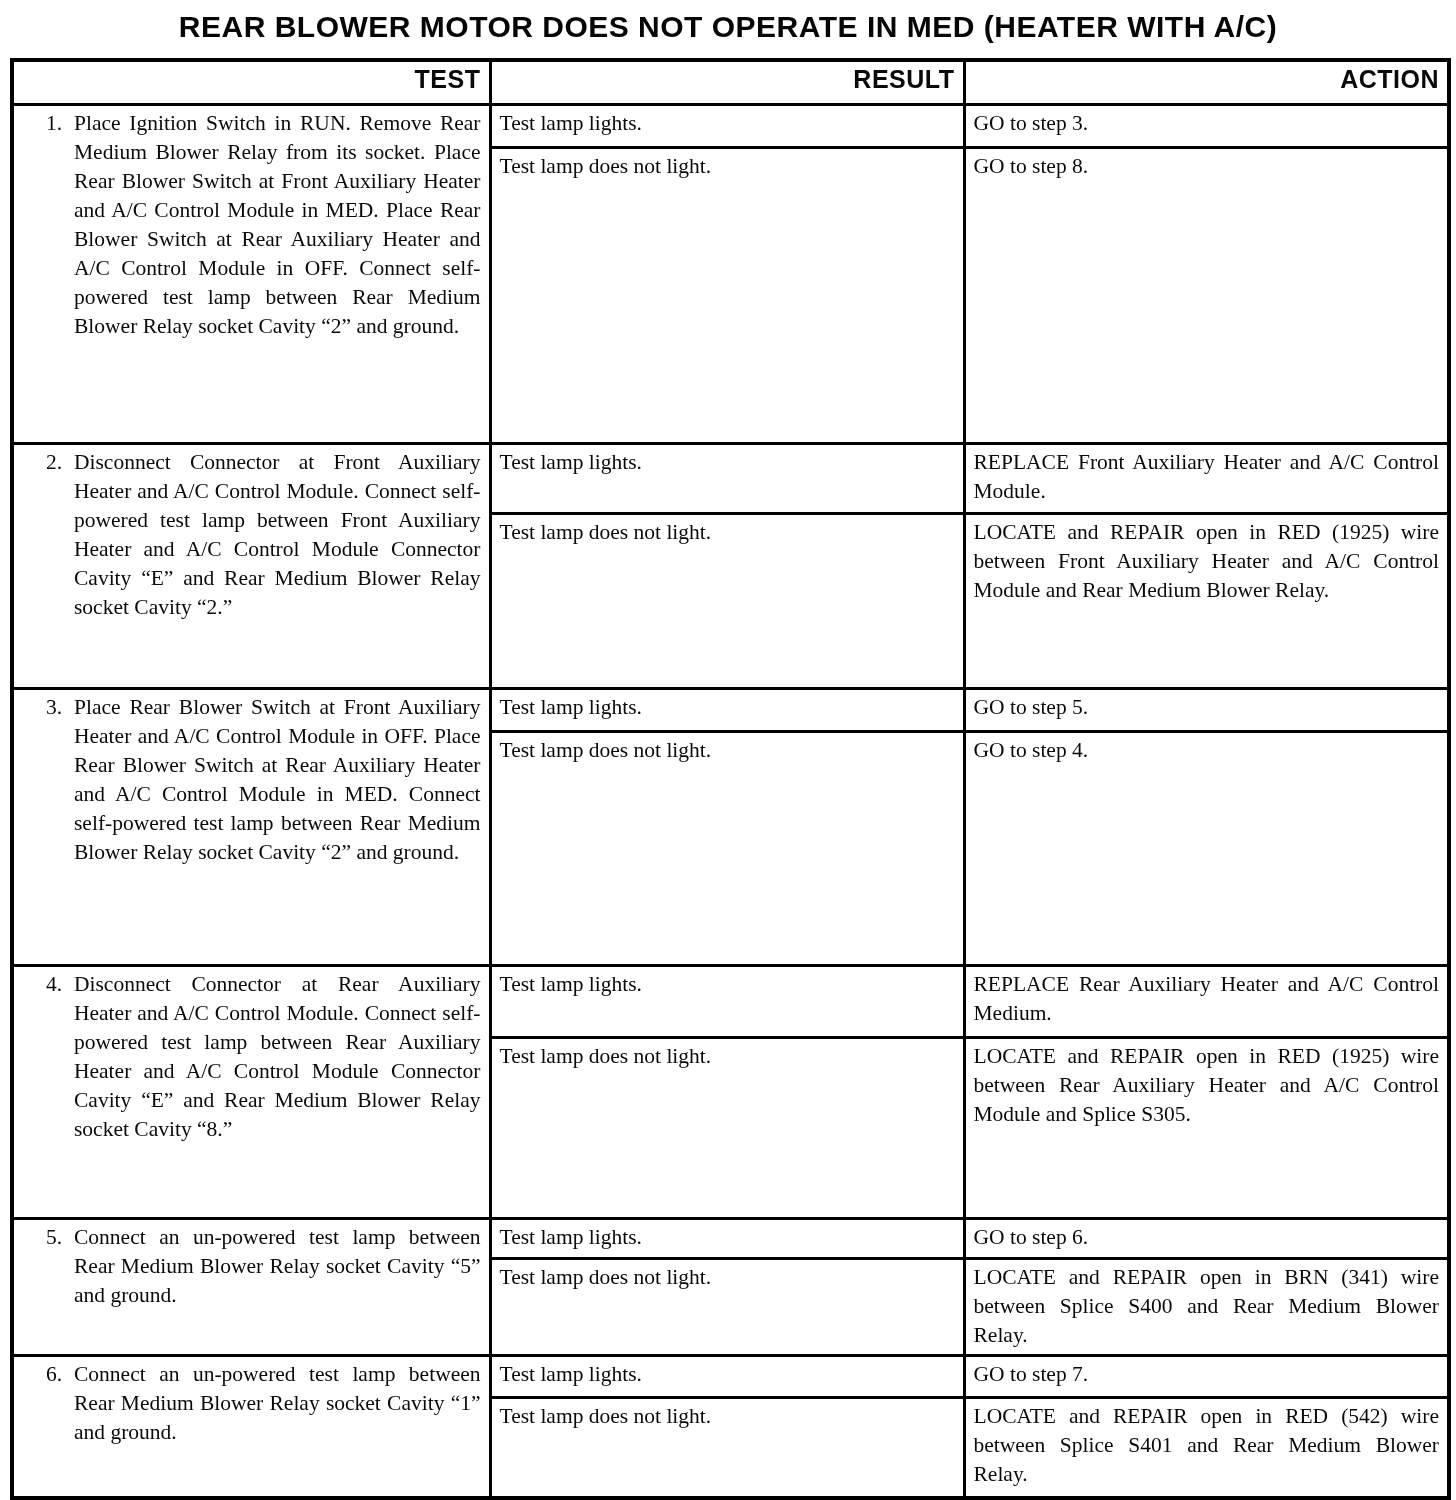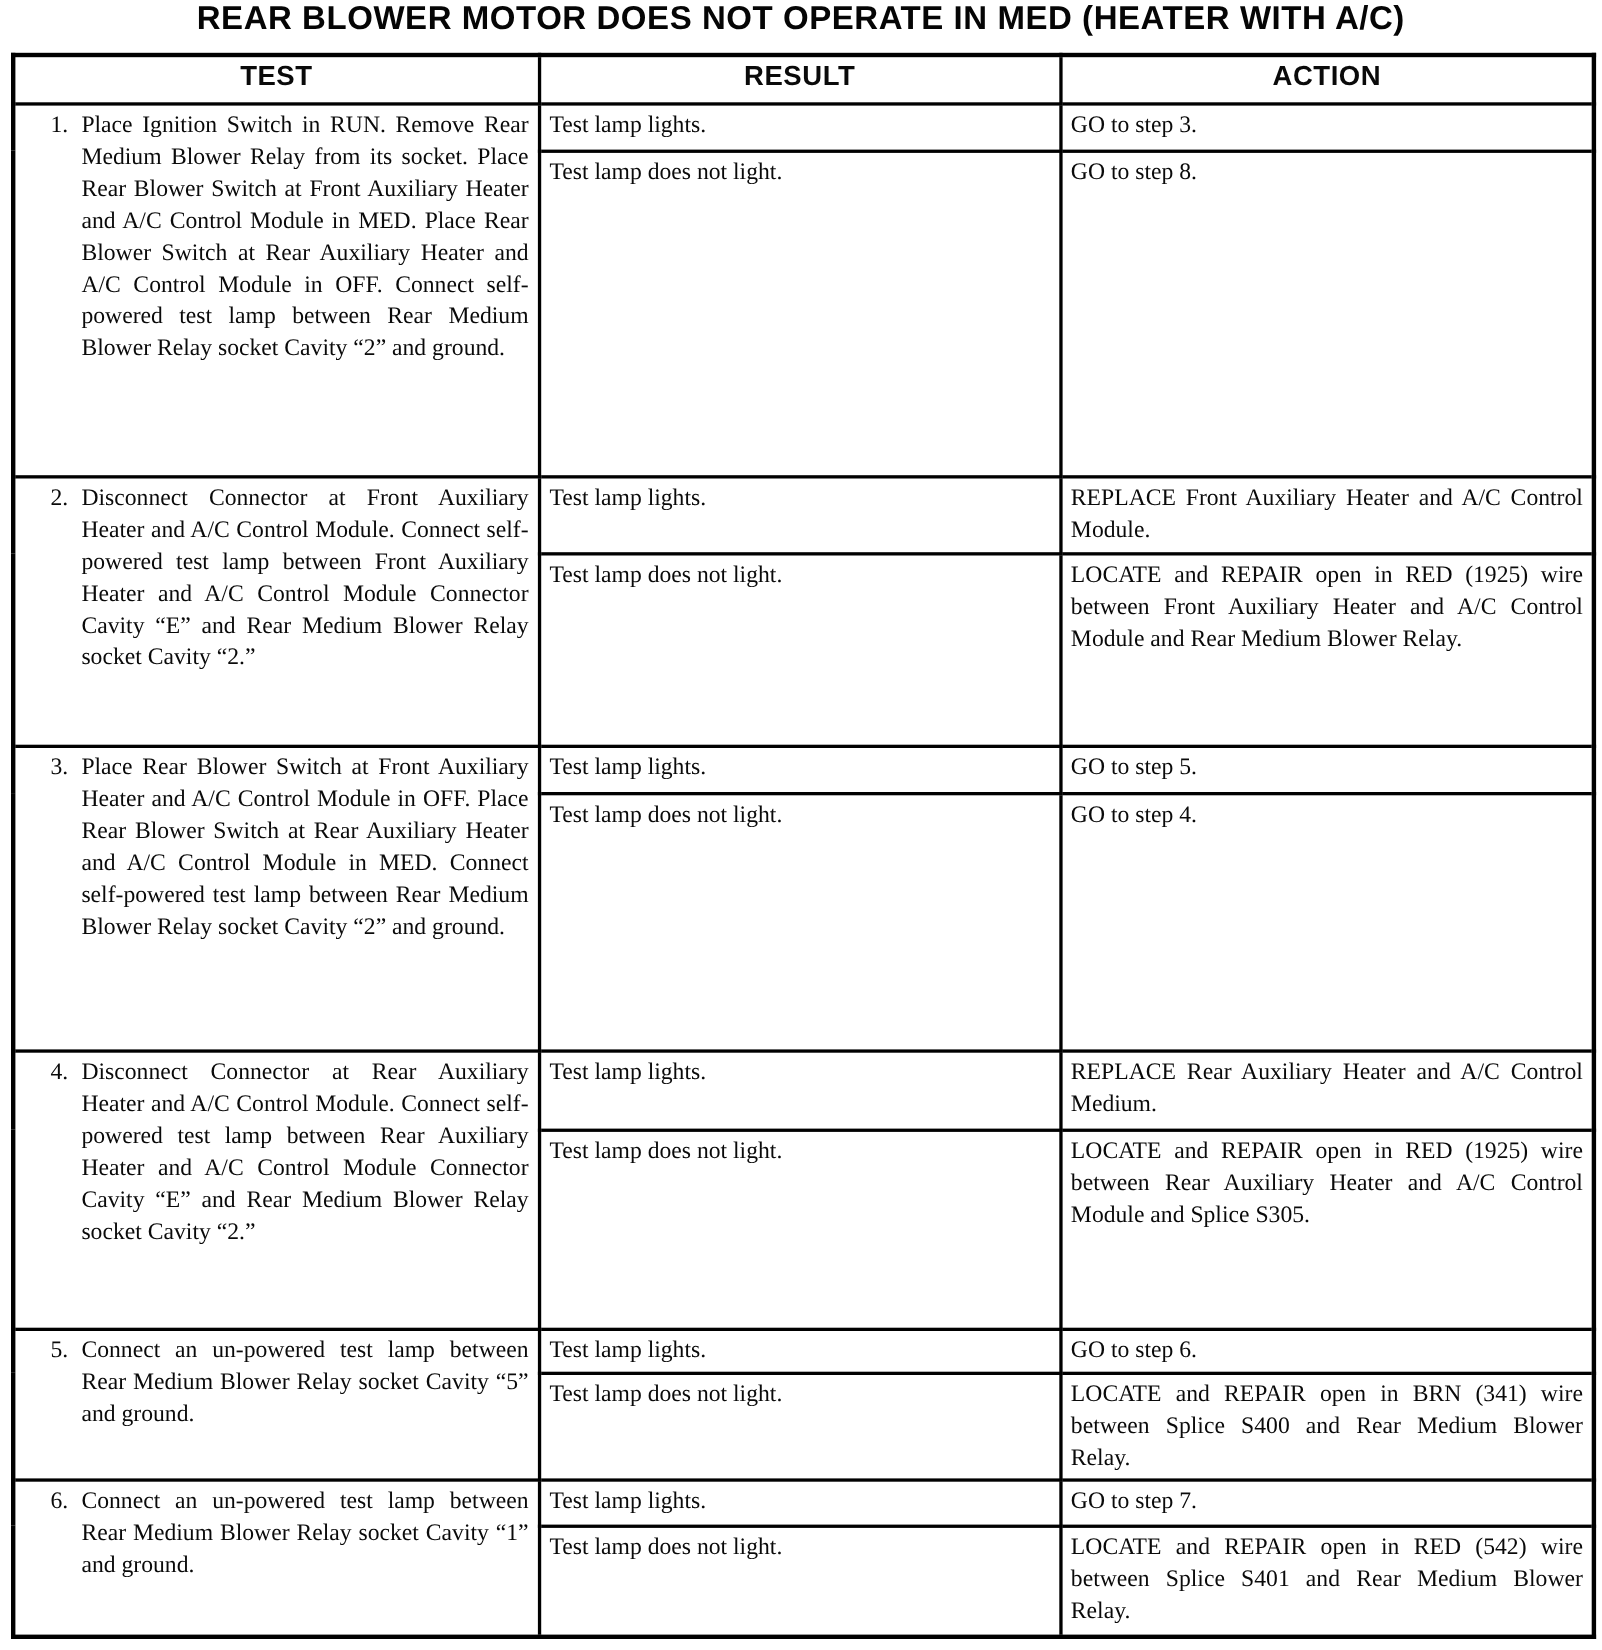--- a/index.html
+++ b/index.html
@@ -16,21 +16,21 @@
     background: #ffffff;
     position: relative;
     font-family: "Liberation Serif", serif;
   }
   .doc-title {
     font-family: "Liberation Sans", sans-serif;
     font-weight: 700;
     font-size: 30px;
     letter-spacing: 0.5px;
     text-align: center;
-    padding-top: 0;
+    padding-top: 10px;
     margin: 0 auto 14px auto;
     color: #050505;
   }
   table.diag {
     border-collapse: collapse;
     width: 1437px;
     margin-left: 10px;
     table-layout: fixed;
   }
   table.diag col.c-test   { width: 478px; }
@@ -42,21 +42,21 @@
     padding: 3px 8px 4px 8px;
   }
   table.diag {
     border: 4px solid #000000;
   }
   th.hdr {
     font-family: "Liberation Sans", sans-serif;
     font-weight: 700;
     font-size: 25px;
     letter-spacing: 0.5px;
-    text-align: center;
+    text-align: right;
     vertical-align: middle;
     height: 44px;
     padding: 4px;
     border-bottom-width: 4px;
   }
   td.cell {
     font-size: 21.5px;
     line-height: 29px;
   }
   td.test-cell { padding: 4px 6px 4px 4px; }
@@ -138,21 +138,21 @@
       </tr>
       <tr style="height:234px;">
         <td class="cell result-cell">Test lamp does not light.</td>
         <td class="cell action-cell">GO to step 4.</td>
       </tr>
 
       <tr style="height:72px;">
         <td class="cell test-cell" rowspan="2">
           <div class="test-wrap">
             <span class="step-num">4.</span>
-            <div class="test-text">Disconnect Connector at Rear Auxiliary Heater and A/C Control Module. Connect self-powered test lamp between Rear Auxiliary Heater and A/C Control Module Connector Cavity “E” and Rear Medium Blower Relay socket Cavity “2.”</div>
+            <div class="test-text">Disconnect Connector at Rear Auxiliary Heater and A/C Control Module. Connect self-powered test lamp between Rear Auxiliary Heater and A/C Control Module Connector Cavity “E” and Rear Medium Blower Relay socket Cavity “8.”</div>
           </div>
         </td>
         <td class="cell result-cell">Test lamp lights.</td>
         <td class="cell action-cell">REPLACE Rear Auxiliary Heater and A/C Control Medium.</td>
       </tr>
       <tr style="height:181px;">
         <td class="cell result-cell">Test lamp does not light.</td>
         <td class="cell action-cell">LOCATE and REPAIR open in RED (1925) wire between Rear Auxiliary Heater and A/C Control Module and Splice S305.</td>
       </tr>
 

